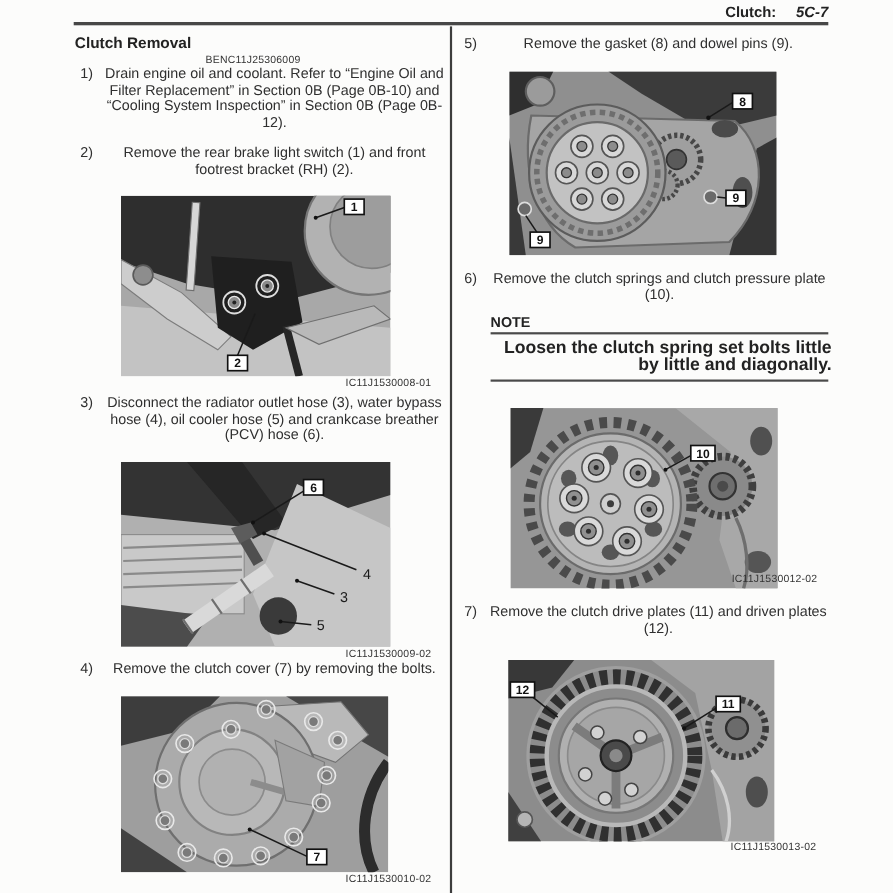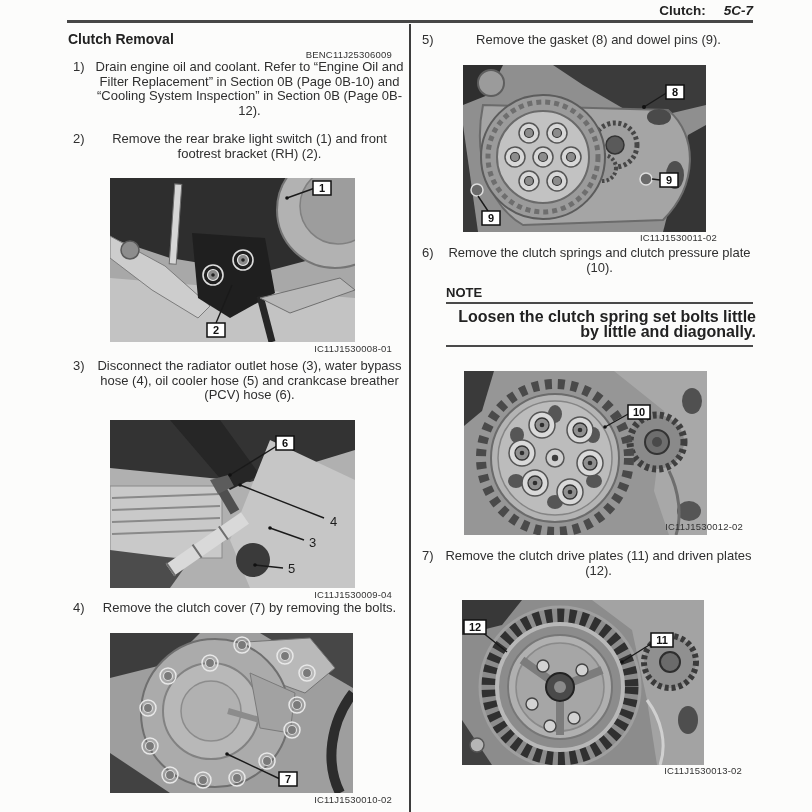--- a/index.html
+++ b/index.html
@@ -4,21 +4,21 @@
 <style>
   html,body{margin:0;padding:0;background:#e8e8e8;}
   #page{position:relative;width:812px;height:812px;background:#fcfcfb;
         font-family:"Liberation Sans", sans-serif;color:#2f2f2f;overflow:hidden;}
   .hdr{position:absolute;top:3px;left:453px;width:300px;text-align:right;
        font-size:13.5px;font-weight:bold;color:#222;}
   .hdr .pgno{margin-left:18px;font-style:italic;}
   .hdr-rule{position:absolute;left:67px;top:20px;width:686px;height:3px;background:#474747;}
   .col-divider{position:absolute;left:409px;top:24px;width:2px;height:788px;background:#3d3d3d;}
   .title{position:absolute;left:68px;top:31px;font-size:14px;font-weight:bold;color:#222;}
-  .doccode{position:absolute;left:68px;top:49px;width:324px;text-align:right;
+  .doccode{position:absolute;left:68px;top:49px;width:324px;text-align:center;
            font-size:9.5px;color:#333;letter-spacing:.2px;}
   .step{position:absolute;display:flex;font-size:13px;line-height:14.5px;}
   .step .num{width:19px;flex-shrink:0;}
   .step .txt{flex:1;text-align:center;}
   .fig{position:absolute;}
   .fig svg{display:block;}
   .cap{position:absolute;font-size:9.5px;color:#333;text-align:right;letter-spacing:.2px;}
   .note-label{position:absolute;left:446px;top:285px;font-size:13px;font-weight:bold;color:#222;}
   .note-rule{position:absolute;left:446px;width:307px;height:2px;background:#4a4a4a;}
   .note-text{position:absolute;left:446px;top:309px;width:310px;
@@ -117,21 +117,21 @@
       <circle cx="130" cy="65" r="1.8" fill="#111"></circle>
       <text class="lbl-txt" x="220" y="106">4</text>
       <line class="leader" x1="160" y1="108" x2="194" y2="120"></line>
       <circle cx="160" cy="108" r="1.8" fill="#111"></circle>
       <text class="lbl-txt" x="199" y="127">3</text>
       <line class="leader" x1="145" y1="145" x2="173" y2="148"></line>
       <circle cx="145" cy="145" r="1.8" fill="#111"></circle>
       <text class="lbl-txt" x="178" y="153">5</text>
     </svg>
   </div>
-  <div class="cap" style="left:110px;top:589px;width:282px;">IC11J1530009-04</div>
+  <div class="cap" style="left:110px;top:589px;width:282px;">IC11J1530009-02</div>
 
   <div class="step" style="left:73px;top:601px;width:334px;">
     <span class="num">4)</span>
     <span class="txt">Remove the clutch cover (7) by removing the bolts.</span>
   </div>
 
   <div class="fig" style="left:110px;top:633px;">
     <svg width="243" height="160" viewBox="0 0 243 160">
       <rect x="0" y="0" width="243" height="160" fill="#9e9e9e"></rect>
       <polygon points="0,0 90,0 60,30 0,45" fill="#3d3d3d"></polygon>
@@ -237,21 +237,20 @@
         <text class="co-txt" x="206" y="119" text-anchor="middle">9</text>
       </g>
       <circle cx="14" cy="125" r="6" fill="#6a6a6a" stroke="#ddd" stroke-width="1.5"></circle>
       <line class="leader" x1="15" y1="131" x2="25" y2="146"></line>
       <g>
         <rect class="co-box" x="19" y="146" width="18" height="14"></rect>
         <text class="co-txt" x="28" y="157" text-anchor="middle">9</text>
       </g>
     </svg>
   </div>
-  <div class="cap" style="left:430px;top:232px;width:287px;">IC11J1530011-02</div>
 
   <div class="step" style="left:422px;top:246px;width:336px;">
     <span class="num">6)</span>
     <span class="txt">Remove the clutch springs and clutch pressure plate (10).</span>
   </div>
 
   <div class="note-label">NOTE</div>
   <div class="note-rule" style="top:302px;"></div>
   <div class="note-text">Loosen the clutch spring set bolts little by little and diagonally.</div>
   <div class="note-rule" style="top:345px;"></div>

